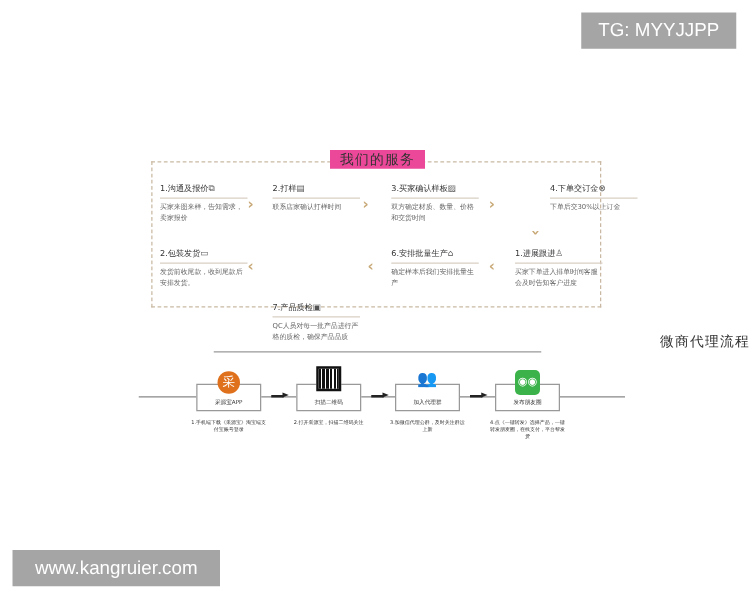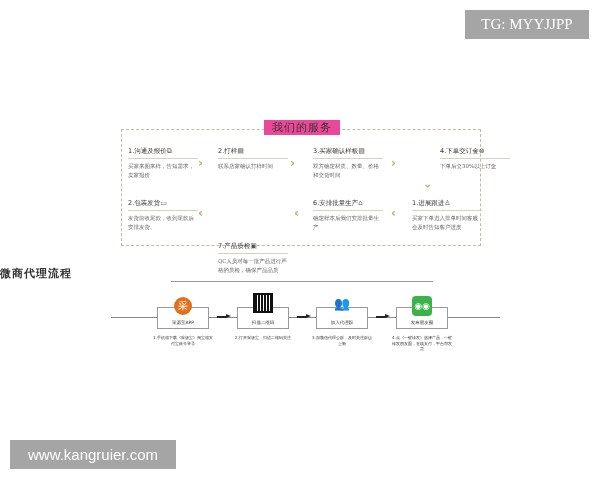--- a/index.html
+++ b/index.html
@@ -4,21 +4,21 @@
 <style>
   * { box-sizing: border-box; margin: 0; padding: 0; }
   html, body { width: 600px; height: 480px; background: #ffffff; overflow: hidden; }
   body { position: relative; font-family: "DejaVu Sans", "Liberation Sans", sans-serif; color: #333; }
 
   .badge {
     position: absolute; background: #a5a5a5; color: #fff;
     font-family: "Liberation Sans", sans-serif; font-size: 15px;
     display: flex; align-items: center; justify-content: center;
   }
-  .badge-tg { left: 465px; top: 10px; width: 124px; height: 29px; font-family: Liberation Serif, serif; }
+  .badge-tg { left: 465px; top: 10px; width: 124px; height: 29px; }
   .badge-url { left: 10px; top: 440px; width: 166px; height: 29px; font-size: 15px; }
 
   
   .svc-frame {
     position: absolute; left: 121px; top: 129px; width: 360px; height: 117px;
     border: 1px dashed #c9b9a3;
   }
   .svc-title {
     position: absolute; left: 264px; top: 120px; padding: 0 8px; background: #ec4899;
     font-size: 11px; color: #333; letter-spacing: 1px;
@@ -30,22 +30,22 @@
     display: flex; align-items: center;
     border-bottom: 1px solid #d9d0c4; padding-bottom: 2px; height: 12px;
   }
   .step-title { font-size: 6.5px; color: #333; white-space: nowrap; }
   .step-icon { font-size: 7px; color: #555; line-height: 1; }
   .step-desc { font-size: 5.5px; color: #666; line-height: 9px; margin-top: 3px; }
   .arrow { position: absolute; font-size: 12px; color: #c8a977; font-weight: bold; line-height: 1; }
 
   
   .flow-title {
-    position: absolute; left: 0; width: 600px; top: 266px; text-align: left;
-    font-size: 11px; color: #333; letter-spacing: 1px; font-weight: bold;
+    position: absolute; left: 0; width: 600px; top: 266px; text-align: right;
+    font-size: 11px; color: #333; letter-spacing: 1px;
   }
   .flow-title-line { position: absolute; left: 171px; top: 281px; width: 262px; height: 1px; background: #999; }
   .flow-line { position: absolute; left: 111px; top: 317px; width: 389px; height: 1px; background: #888; }
   .flow-box {
     position: absolute; top: 307px; width: 52px; height: 22px; background: #fff;
     border: 1px solid #999;
   }
   .flow-box-label { position: absolute; left: 0; right: 0; bottom: 3px; text-align: center; font-size: 4.5px; color: #333; white-space: nowrap; }
   .flow-icon { position: absolute; display: flex; align-items: center; justify-content: center; }
   .icon-cai { width: 18px; height: 18px; border-radius: 50%; background: #e0711c; color: #fff; font-size: 10px; }

